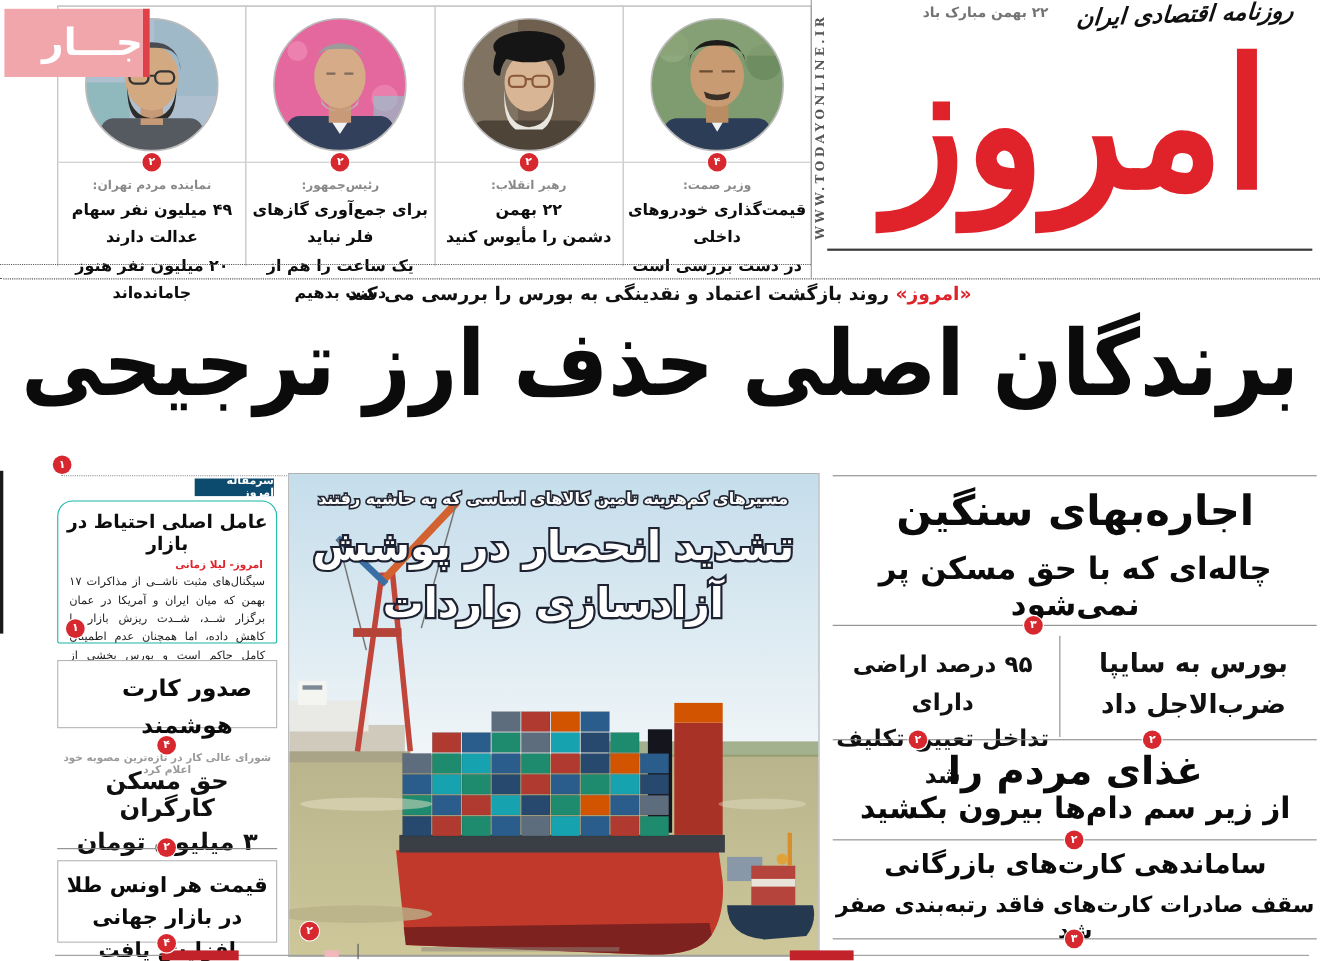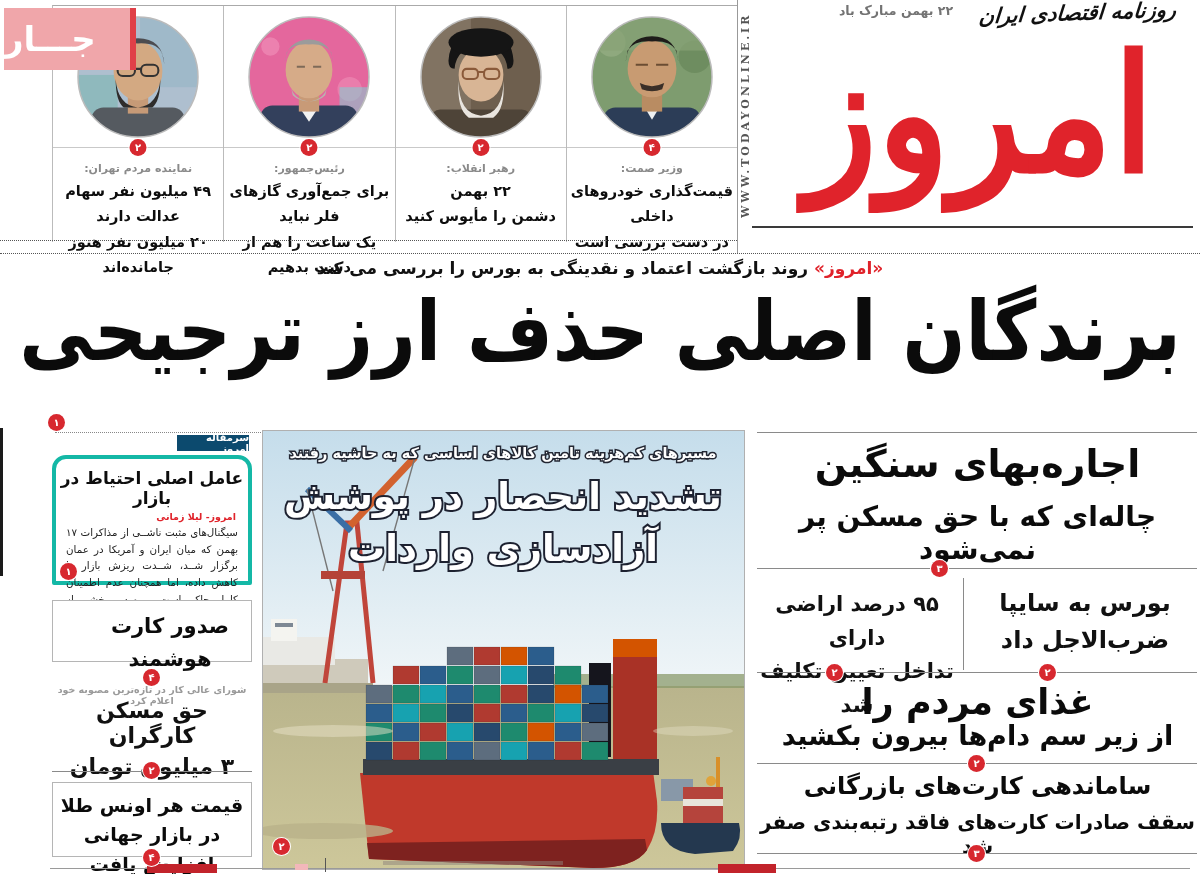--- a/index.html
+++ b/index.html
@@ -39,34 +39,34 @@
            font-family:"DejaVu Serif",serif;font-style:italic;}
   #logo{position:absolute;left:28px;right:8px;top:14px;height:208px;color:#e0232b;
         font-size:150px;line-height:200px;font-weight:bold;text-align:center;
         transform:scaleY(1.08);font-family:"DejaVu Serif",serif;}
   #mast-rule{position:absolute;left:14px;right:8px;top:226px;border-top:2px solid #3a3a3a;}
   #dateline{position:absolute;left:10px;right:8px;top:230px;text-align:center;
             font-size:11.5px;font-weight:bold;color:#1c1c1c;}
   
   #jar{position:absolute;left:4px;top:8px;width:126px;height:62px;background:#f0a6aa;
        border-right:6px solid #e04048;color:#fff;font-size:34px;font-weight:bold;
-       display:flex;align-items:center;justify-content:flex-end;z-index:6;}
+       display:flex;align-items:center;justify-content:flex-start;z-index:6;}
   
   #lead-kicker{position:absolute;left:0;top:258px;width:100%;text-align:center;
                font-size:17px;font-weight:bold;color:#111;}
   #lead-kicker .brand{color:#e0232b;}
   #lead-headline{position:absolute;left:0;top:288px;width:100%;text-align:center;
                  font-size:74px;font-weight:bold;color:#0b0b0b;transform:scaleY(1.12);
                  letter-spacing:-1px;white-space:nowrap;}
   
   #edit-label{position:absolute;left:177px;top:435px;width:72px;height:16px;background:#0c4a6e;
               color:#fff;font-size:10px;font-weight:bold;display:flex;align-items:center;
               justify-content:center;}
   #edit-card{position:absolute;left:52px;top:455px;width:200px;height:130px;
-             border:4px solid #14b8a6;border-radius:14px 14px 2px 2px;background:#fff;
+             border:1px solid #14b8a6;border-radius:14px 14px 2px 2px;background:#fff;
              padding:0;box-sizing:border-box;}
   #edit-title{margin-top:9px;text-align:center;font-size:17px;font-weight:bold;color:#0d0d0d;}
   #edit-byline{margin:3px 12px 0 12px;text-align:right;font-size:9.5px;font-weight:bold;color:#e0232b;}
   #edit-body{margin:2px 10px 0 10px;font-size:10.3px;line-height:1.62;text-align:justify;color:#222;}
   .lbox{position:absolute;left:52px;width:200px;border:1px solid #b5b5b5;background:#fff;
         box-sizing:border-box;}
   .lbox-title{text-align:center;font-weight:bold;color:#0b0b0b;line-height:1.55;}
   
   #photo-box{position:absolute;left:262px;top:430px;width:483px;height:440px;
              border:1px solid #b0b0b0;box-sizing:border-box;background:#dcebf3;}

